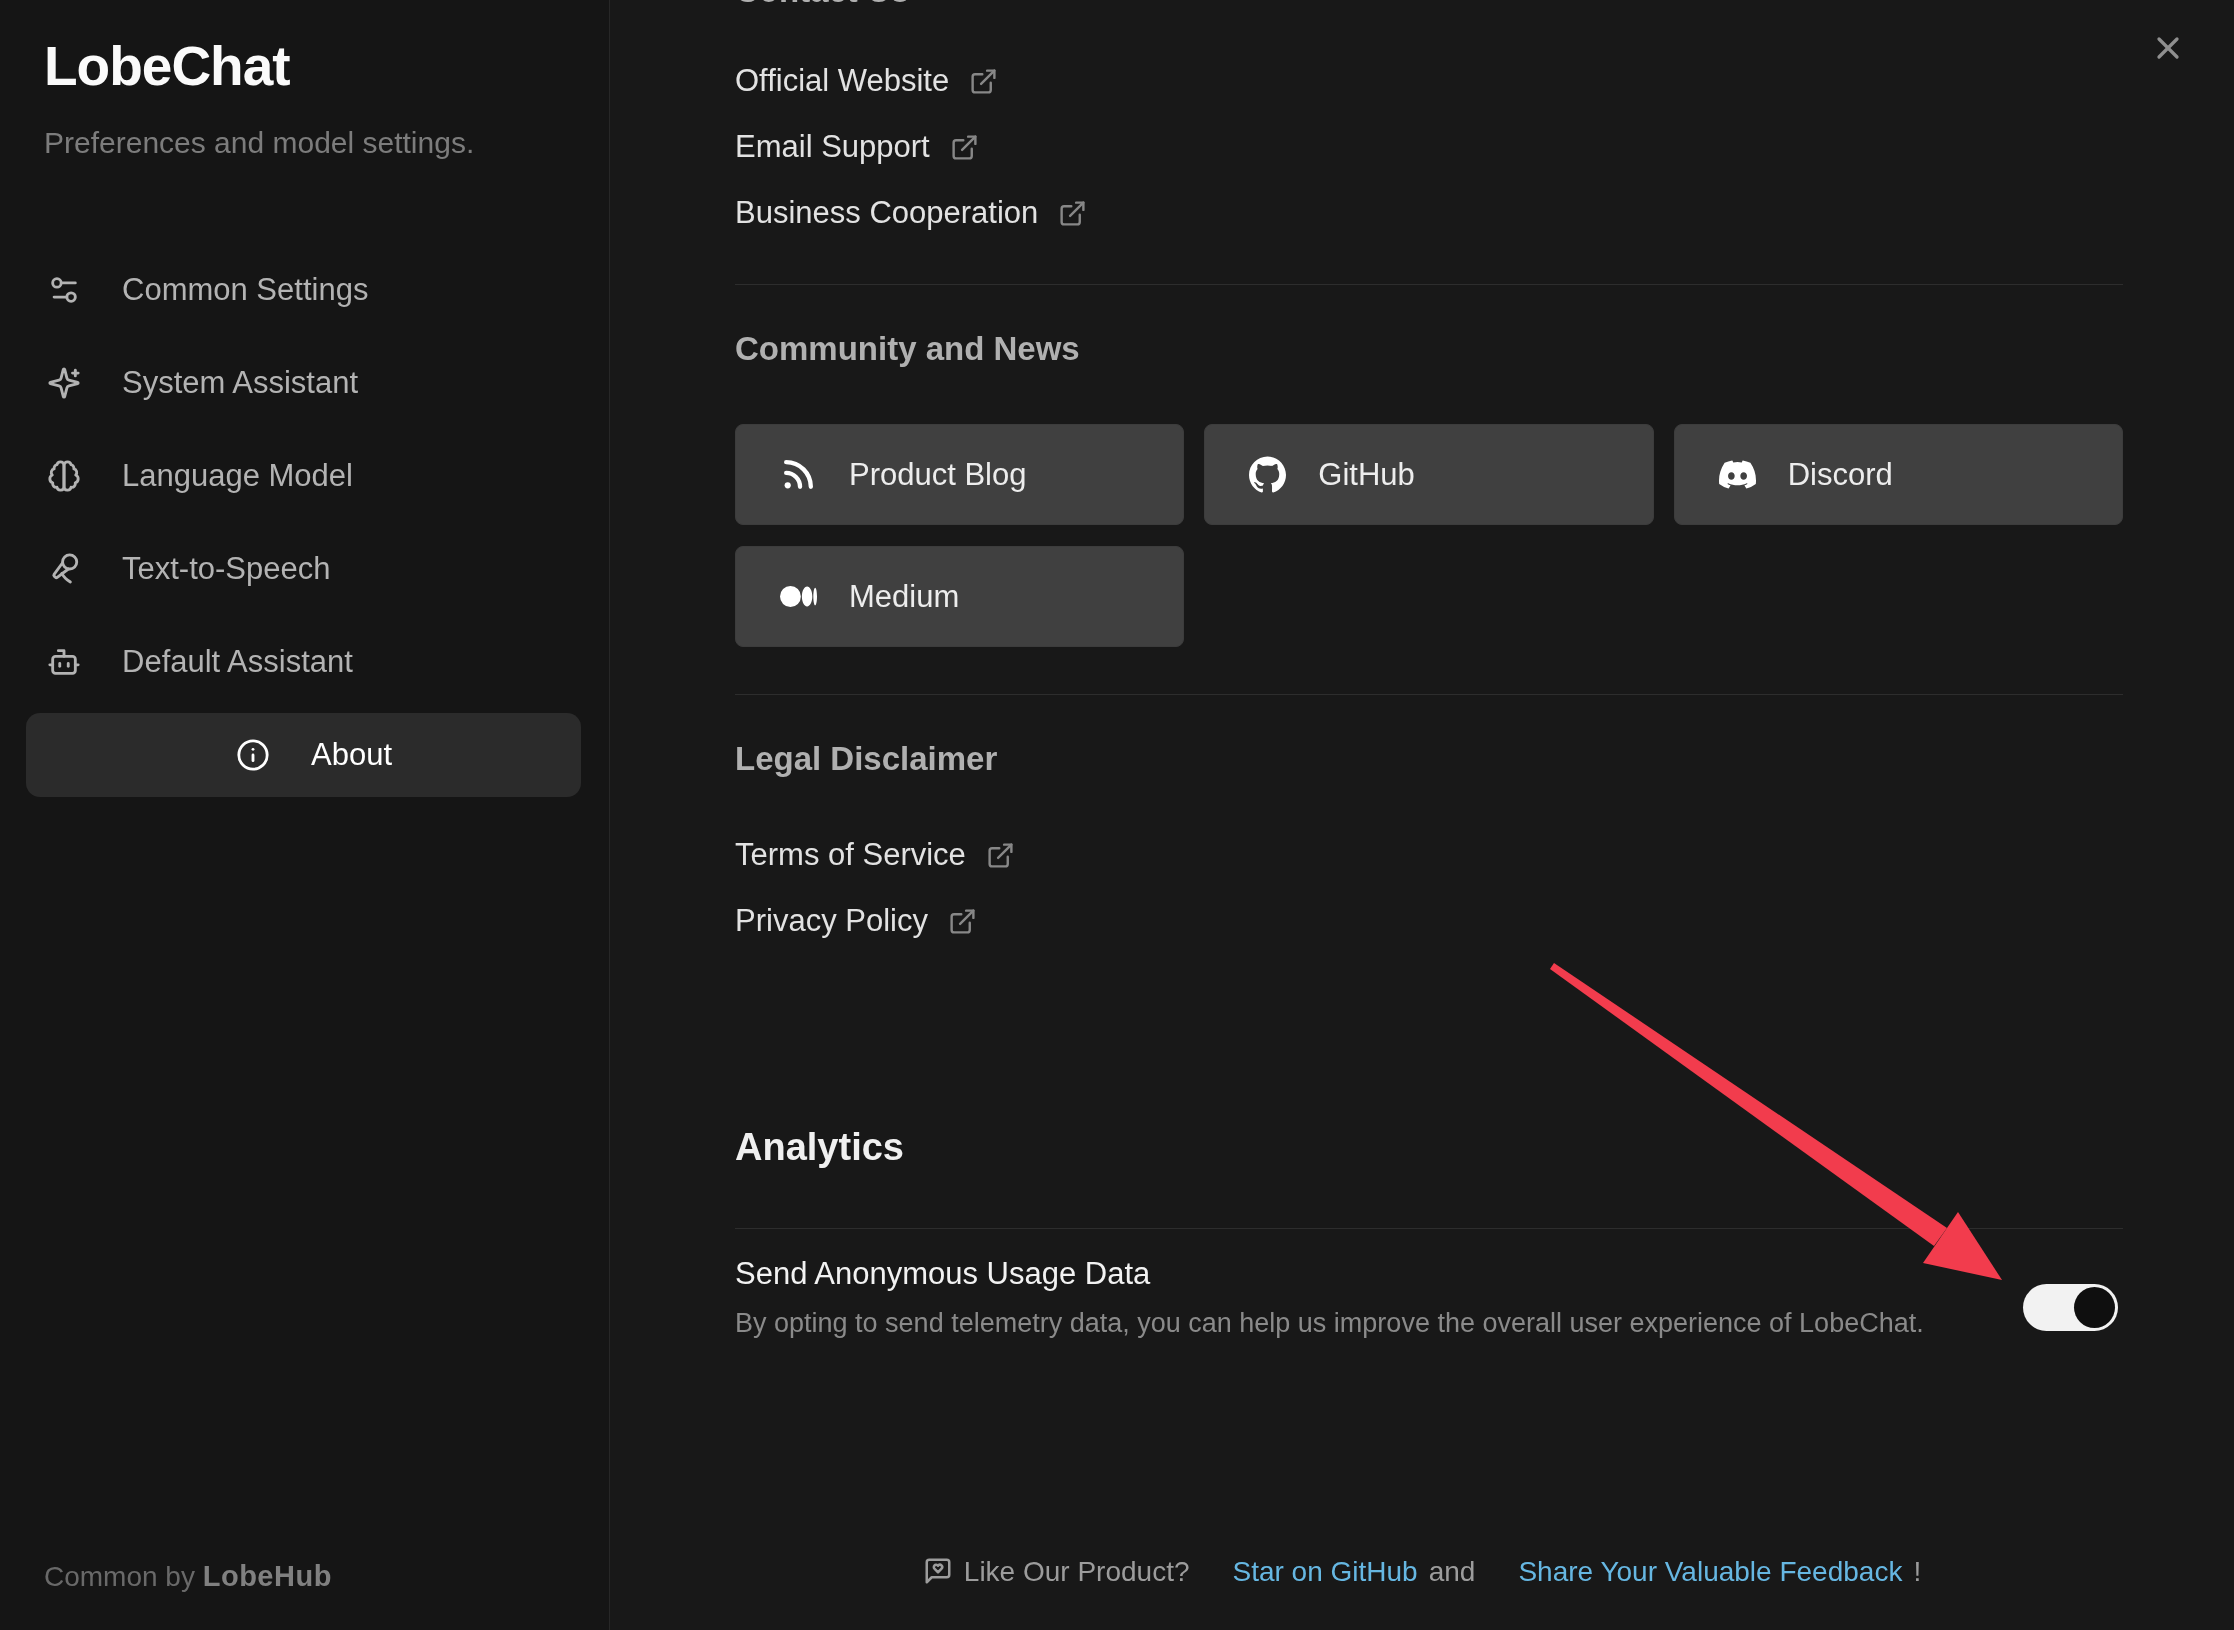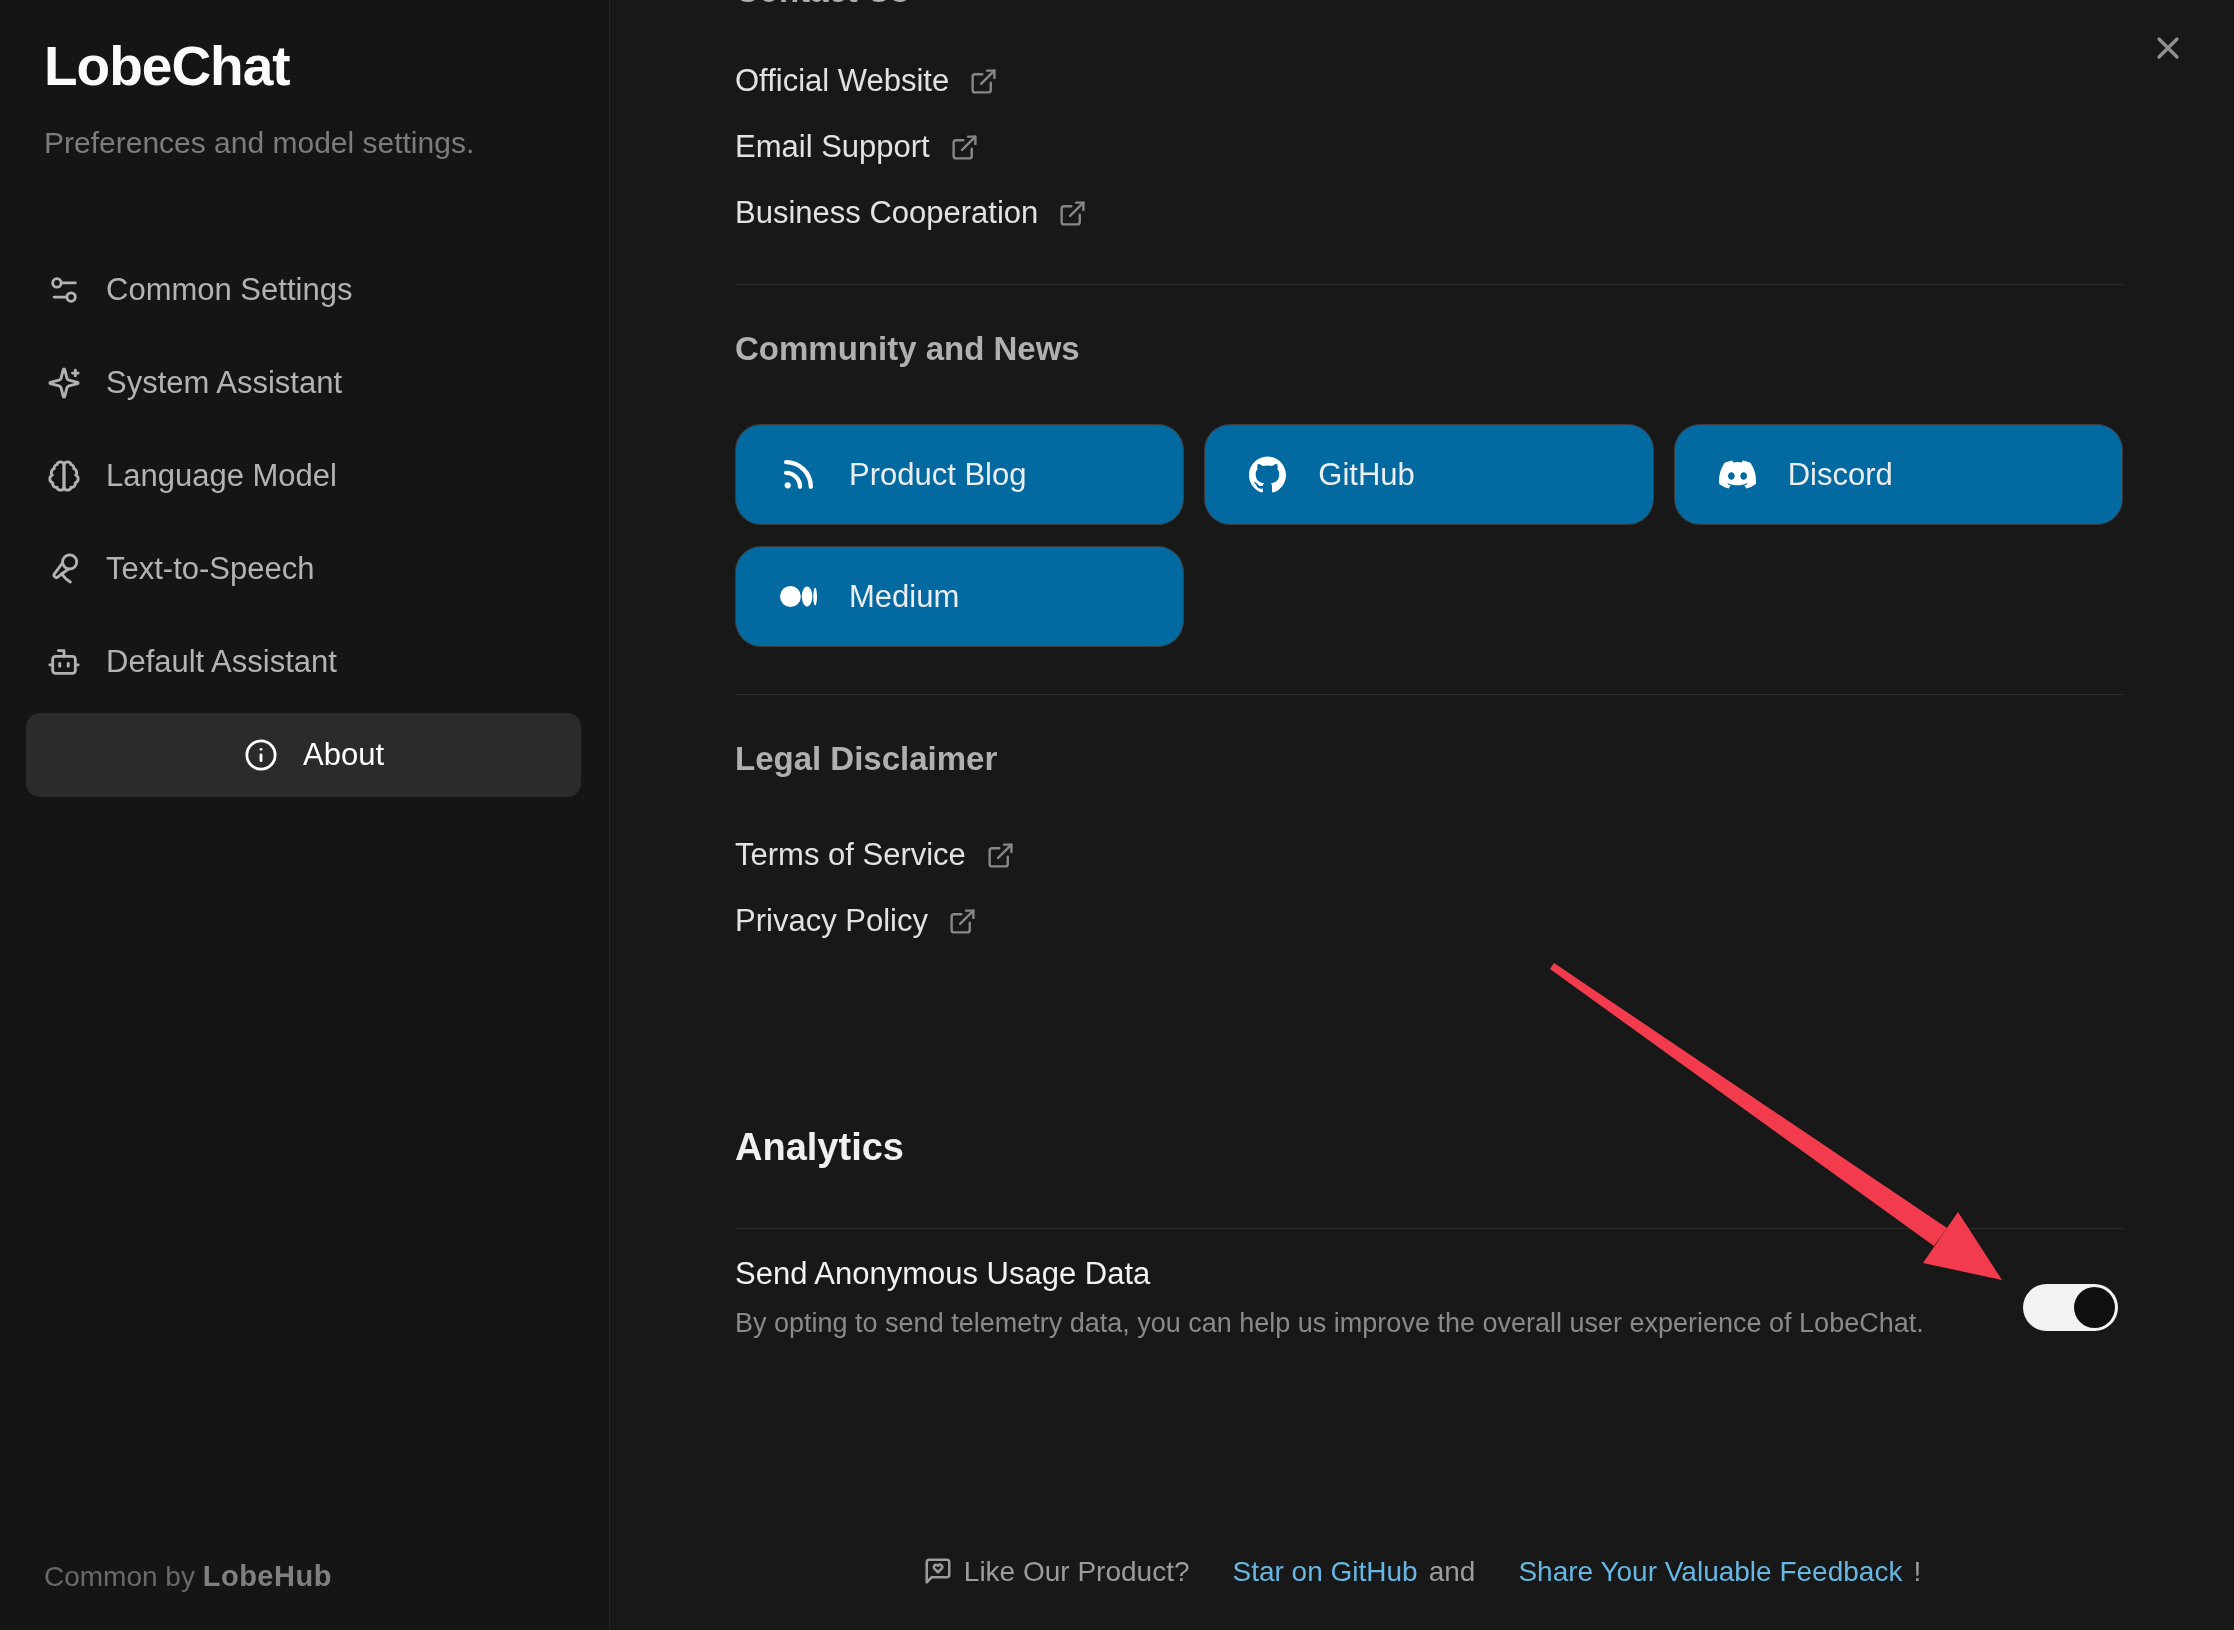--- a/index.html
+++ b/index.html
@@ -8,21 +8,21 @@
     background:#181818;
     font-family:"Liberation Sans", sans-serif;
     -webkit-font-smoothing:antialiased;
   }
   
   .sidebar{position:absolute;left:0;top:0;bottom:0;width:609px;background:#151515;border-right:1px solid #272727;}
   .sb-title{position:absolute;left:44px;top:34px;font-size:55px;font-weight:700;color:#fafafa;letter-spacing:-1px;}
   .sb-sub{position:absolute;left:44px;top:126px;font-size:30px;color:#7c7c7c;}
   .sb-nav{position:absolute;left:26px;right:28px;top:248px;}
   .sb-item{display:flex;align-items:center;height:84px;margin-bottom:9px;border-radius:14px;
-    padding-left:21px;color:#b3b3b3;font-size:31px;gap:25px;cursor:pointer;}
+    padding-left:21px;color:#b3b3b3;font-size:31px;gap:41px;cursor:pointer;}
   .sb-item.active{background:#2b2b2b;color:#ffffff;justify-content:center;}
   .sb-item svg{width:34px;height:34px;flex:0 0 34px;}
   .sb-footer{position:absolute;left:44px;top:1560px;font-size:28px;color:#696969;}
   .sb-footer .brand{font-weight:700;color:#808080;font-size:29px;letter-spacing:.5px;}
   
   .main{position:absolute;left:610px;top:0;right:0;bottom:0;background:#181818;}
   .close-btn{position:absolute;top:26px;right:44px;width:44px;height:44px;color:#8f8f8f;cursor:pointer;
     display:flex;align-items:center;justify-content:center;}
   .close-btn svg{width:36px;height:36px;}
   .col{position:absolute;left:125px;top:0;width:1388px;height:100%;}
@@ -30,21 +30,21 @@
   .contact-title{top:-28px;}
   .community-title{top:330px;}
   .legal-title{top:740px;}
   .analytics-title{top:1126px;font-size:38px;color:#f0f0f0;}
   .divider{position:absolute;left:0;right:0;height:1px;background:#2d2d2d;}
   .link-row{position:absolute;display:flex;align-items:center;gap:20px;height:46px;
     font-size:31px;color:#e2e2e2;cursor:pointer;}
   .link-row svg{width:29px;height:29px;color:#878787;}
   .btn-grid{position:absolute;top:424px;left:0;width:100%;display:grid;
     grid-template-columns:repeat(3,1fr);gap:21px 20px;}
-  .community-btn{height:101px;background:#0369a1;border:1px solid #3c3c3c;border-radius:26px;
+  .community-btn{height:101px;background:#404040;border:1px solid #3c3c3c;border-radius:8px;
     display:flex;align-items:center;padding-left:44px;gap:32px;font-size:31px;color:#ededed;
     cursor:pointer;box-sizing:border-box;}
   .community-btn svg{width:37px;height:37px;color:#ffffff;flex:0 0 37px;}
   .setting-label{position:absolute;top:1256px;font-size:31px;color:#f2f2f2;}
   .setting-desc{position:absolute;top:1308px;font-size:27px;color:#8a8a8a;}
   .toggle{position:absolute;top:1284px;right:5px;width:95px;height:47px;border-radius:24px;
     background:#f2f2f2;cursor:pointer;}
   .toggle .knob{position:absolute;top:3px;right:3px;width:41px;height:41px;border-radius:50%;background:#0f0f0f;}
   .main-footer{position:absolute;left:0;right:0;top:1556px;display:flex;justify-content:center;
     gap:11px;font-size:28px;color:#9c9c9c;}

